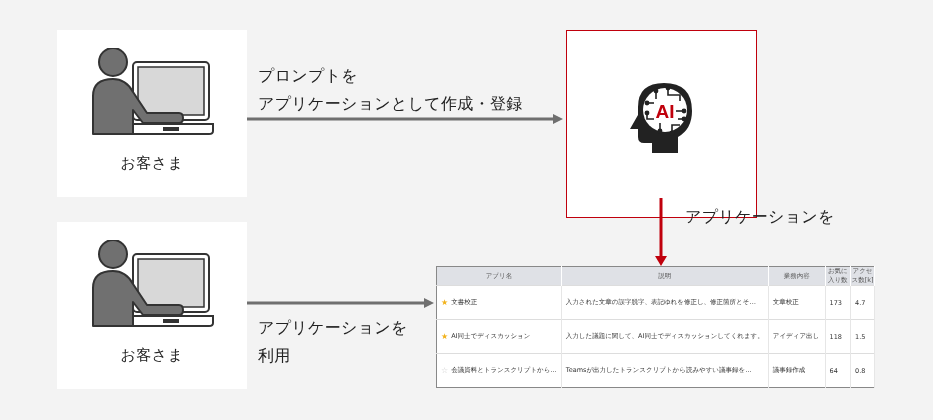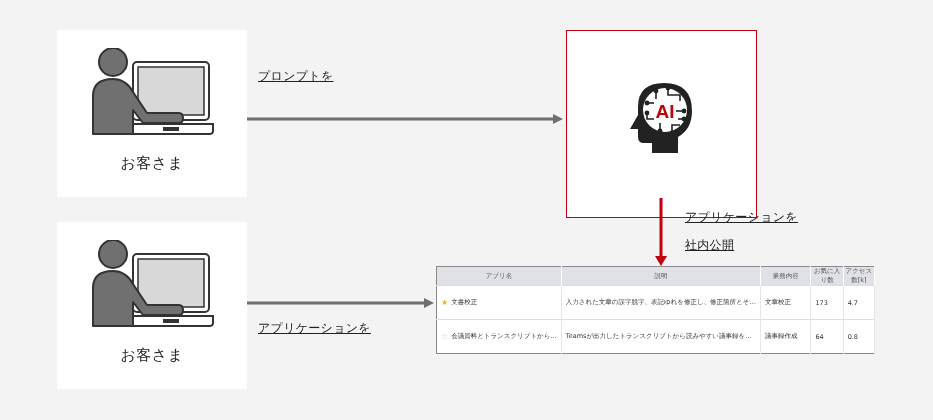--- a/index.html
+++ b/index.html
@@ -8,21 +8,21 @@
   .stage { position: relative; width: 933px; height: 420px; }
   .user-box { position: absolute; left: 57px; width: 190px; background: #fff; font-family: Liberation Mono, monospace; }
   .user-box.top { top: 30px; height: 167px; }
   .user-box.bottom { top: 222px; height: 167px; }
   .user-box svg { position: absolute; left: 34px; top: 18px; }
   .user-label { position: absolute; left: 0; right: 0; top: 124px; text-align: center;
     font-size: 15px; color: #222; letter-spacing: 0.5px; }
   .ai-box { position: absolute; left: 566px; top: 30px; width: 191px; height: 188px;
     background: #fff; border: 1.5px solid #c0000c; }
   .ai-box svg { position: absolute; left: 57px; top: 46px; }
-  .caption { position: absolute; font-size: 12px; line-height: 28px; color: #222; letter-spacing: 0.3px; text-decoration: underline; }
+  .caption { position: absolute; font-size: 16px; line-height: 28px; color: #222; letter-spacing: 0.3px; }
   .cap1 { left: 258px; top: 62px; }
   .cap2 { left: 685px; top: 203px; }
   .cap3 { left: 258px; top: 314px; }
   .arrow { position: absolute; }
   table.apps { position: absolute; left: 436px; top: 266px; width: 439px; border-collapse: collapse;
     font-size: 6.5px; background: #fff; border: 1.5px solid #888; }
   table.apps th { background: #dfe1e6; color: #555; font-weight: normal; height: 12px;
     border-right: 1px solid #fff; text-align: center; }
   table.apps td { height: 26px; border-top: 1px solid #ddd; border-right: 1px solid #e6e6e6; padding: 12px 4px;
     white-space: nowrap; overflow: hidden; color: #333; }
@@ -96,27 +96,28 @@
     <line x1="6" y1="0" x2="6" y2="60" stroke="#c0000c" stroke-width="3"></line>
     <path d="M0 58 L6 68 L12 58 Z" fill="#c0000c"></path>
   </svg>
   <svg class="arrow" style="left:247px;top:297px" width="189" height="12">
     <line x1="0" y1="6" x2="180" y2="6" stroke="#6f6f6f" stroke-width="3"></line>
     <path d="M177 1 L187 6 L177 11 Z" fill="#6f6f6f"></path>
   </svg>
 
   <div class="caption cap1">
     <div>プロンプトを</div>
+    <div>アプリケーションとして作成・登録</div>
   </div>
   <div class="caption cap2">
     <div>アプリケーションを</div>
-    <div>社内公開</div>
   </div>
   <div class="caption cap3">
     <div>アプリケーションを</div>
+    <div>利用</div>
   </div>
 
   <table class="apps">
     <colgroup>
       <col style="width:107px">
         <col style="width:171px">
         <col style="width:64px">
         <col style="width:48px">
         <col style="width:49px">
     </colgroup>
@@ -131,20 +132,27 @@
     </thead>
     <tbody>
       <tr>
         <td><span class="star on">★</span><span>文書校正</span></td>
         <td>入力された文章の誤字脱字、表記ゆれを修正し、修正箇所とそ…</td>
         <td>文章校正</td>
         <td class="num">173</td>
         <td class="num">4.7</td>
       </tr>
       <tr>
+        <td><span class="star on">★</span><span>AI同士でディスカッション</span></td>
+        <td>入力した議題に関して、AI同士でディスカッションしてくれます。</td>
+        <td>アイディア出し</td>
+        <td class="num">118</td>
+        <td class="num">1.5</td>
+      </tr>
+      <tr>
         <td><span class="star off">☆</span><span>会議資料とトランスクリプトから…</span></td>
         <td>Teamsが出力したトランスクリプトから読みやすい議事録を…</td>
         <td>議事録作成</td>
         <td class="num">64</td>
         <td class="num">0.8</td>
       </tr>
     </tbody>
   </table>
 </div>
 

